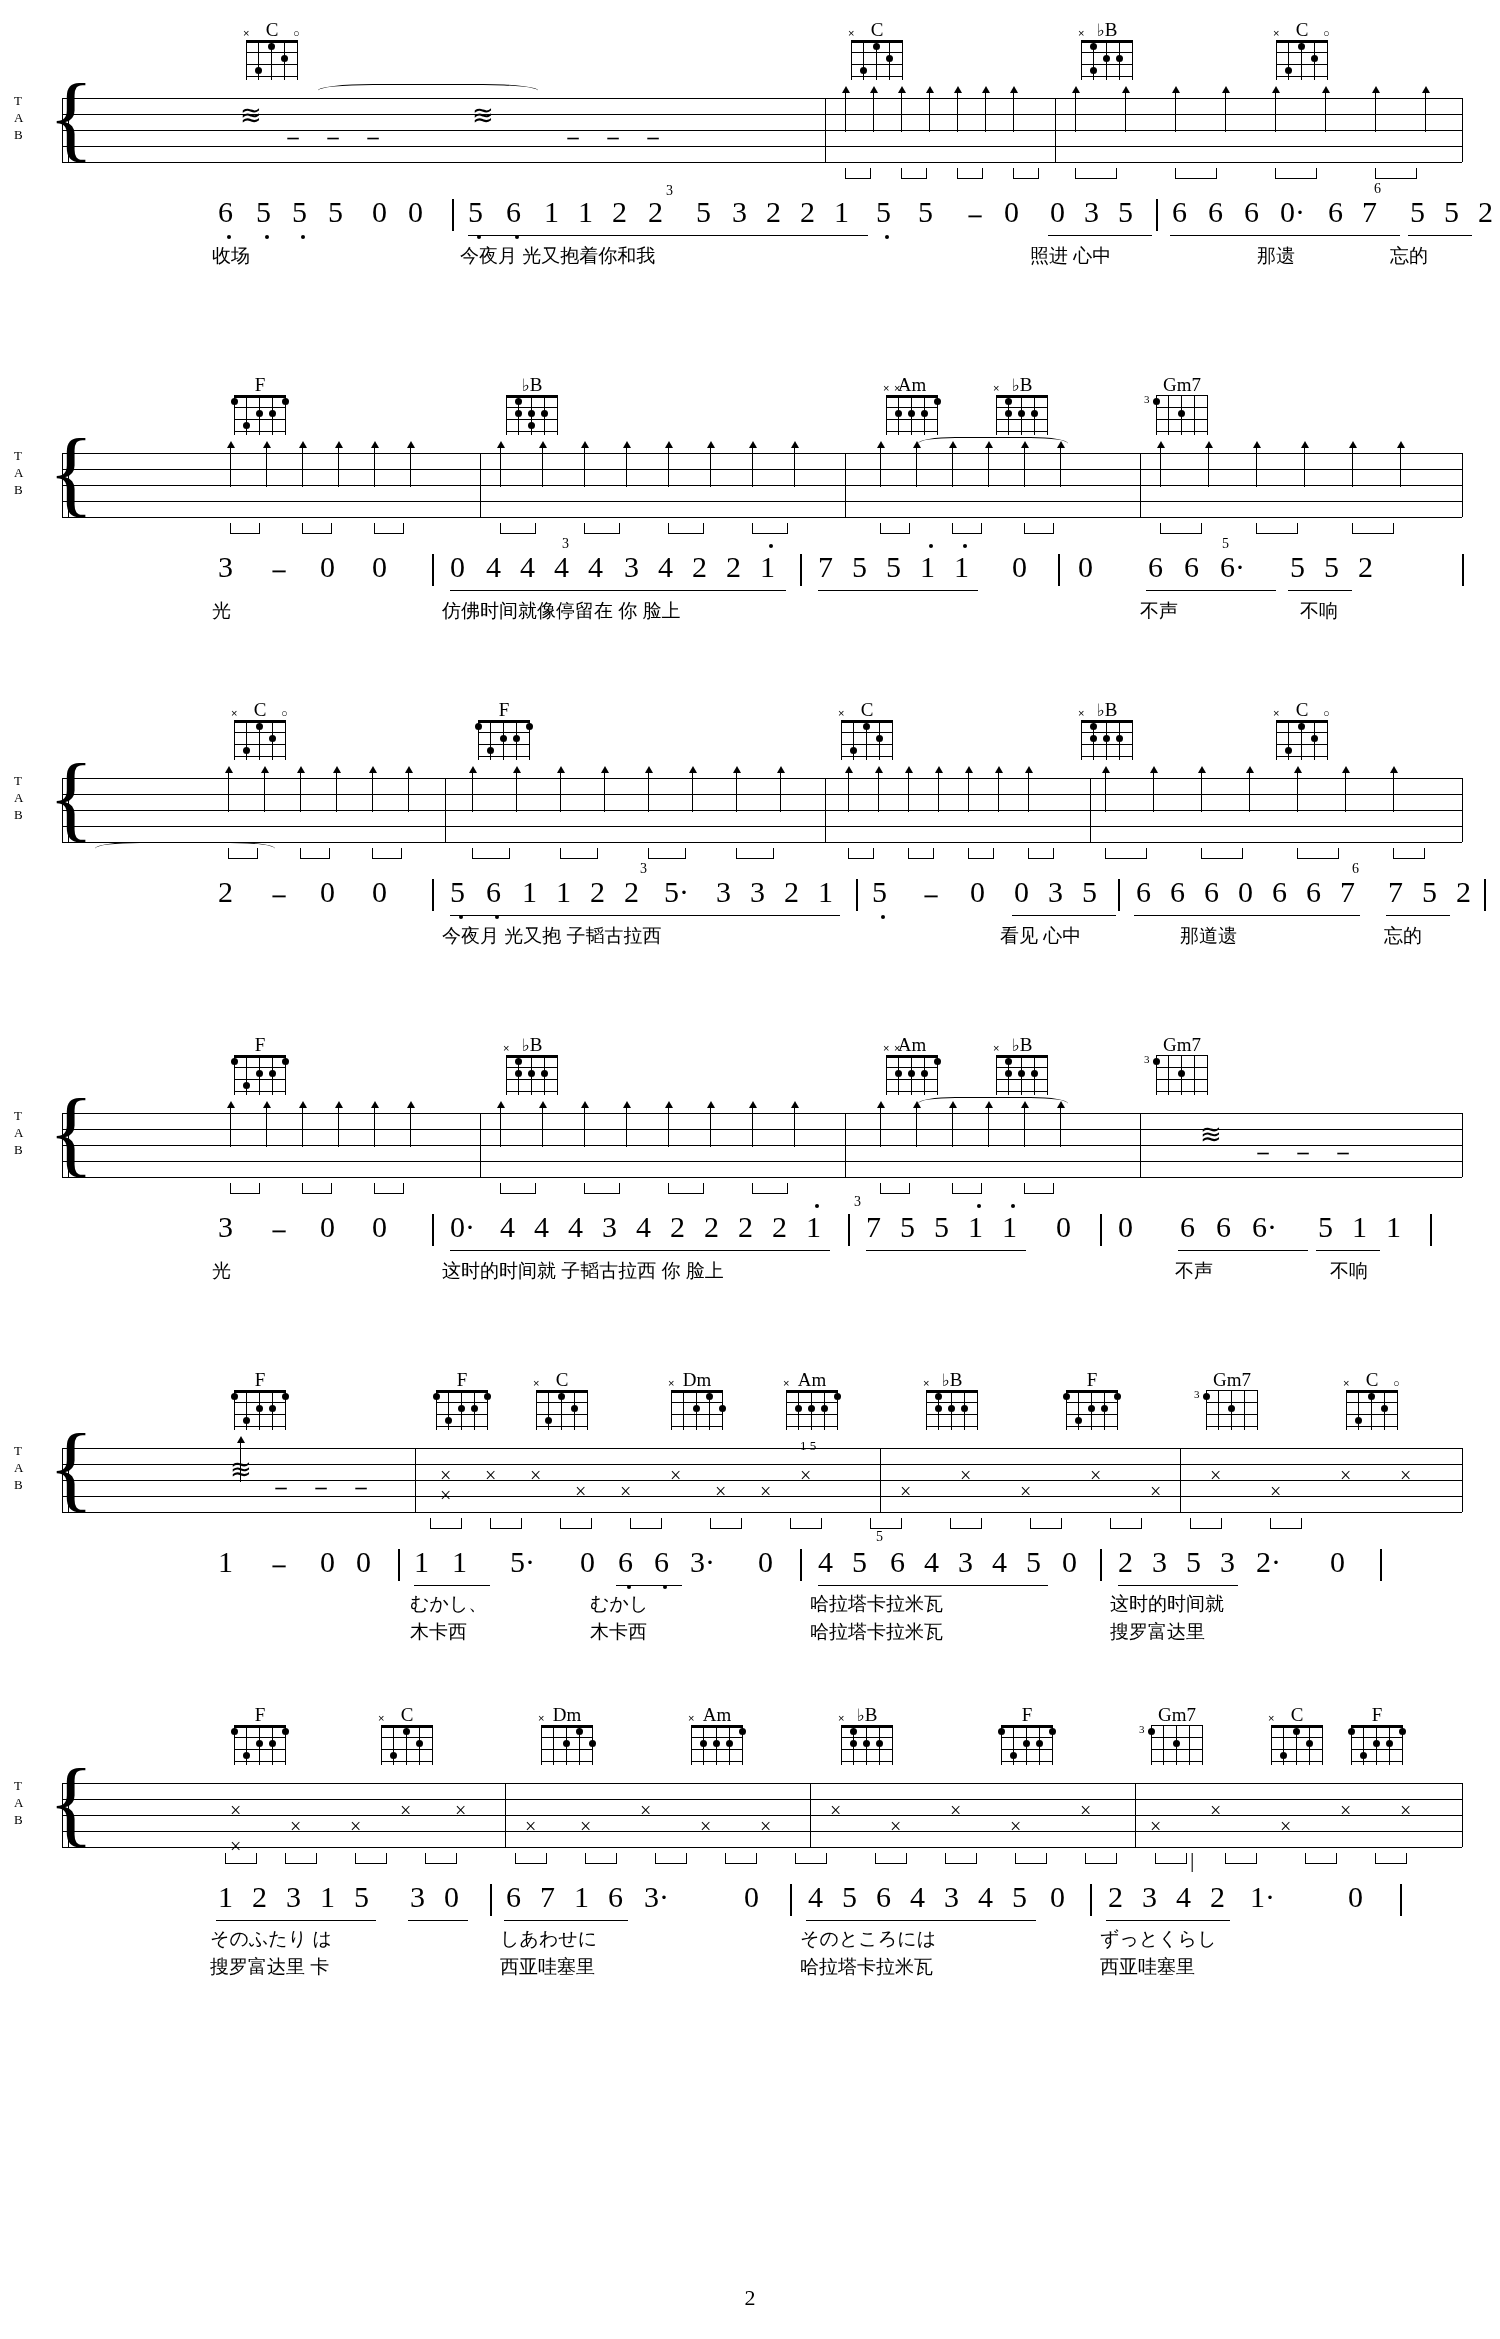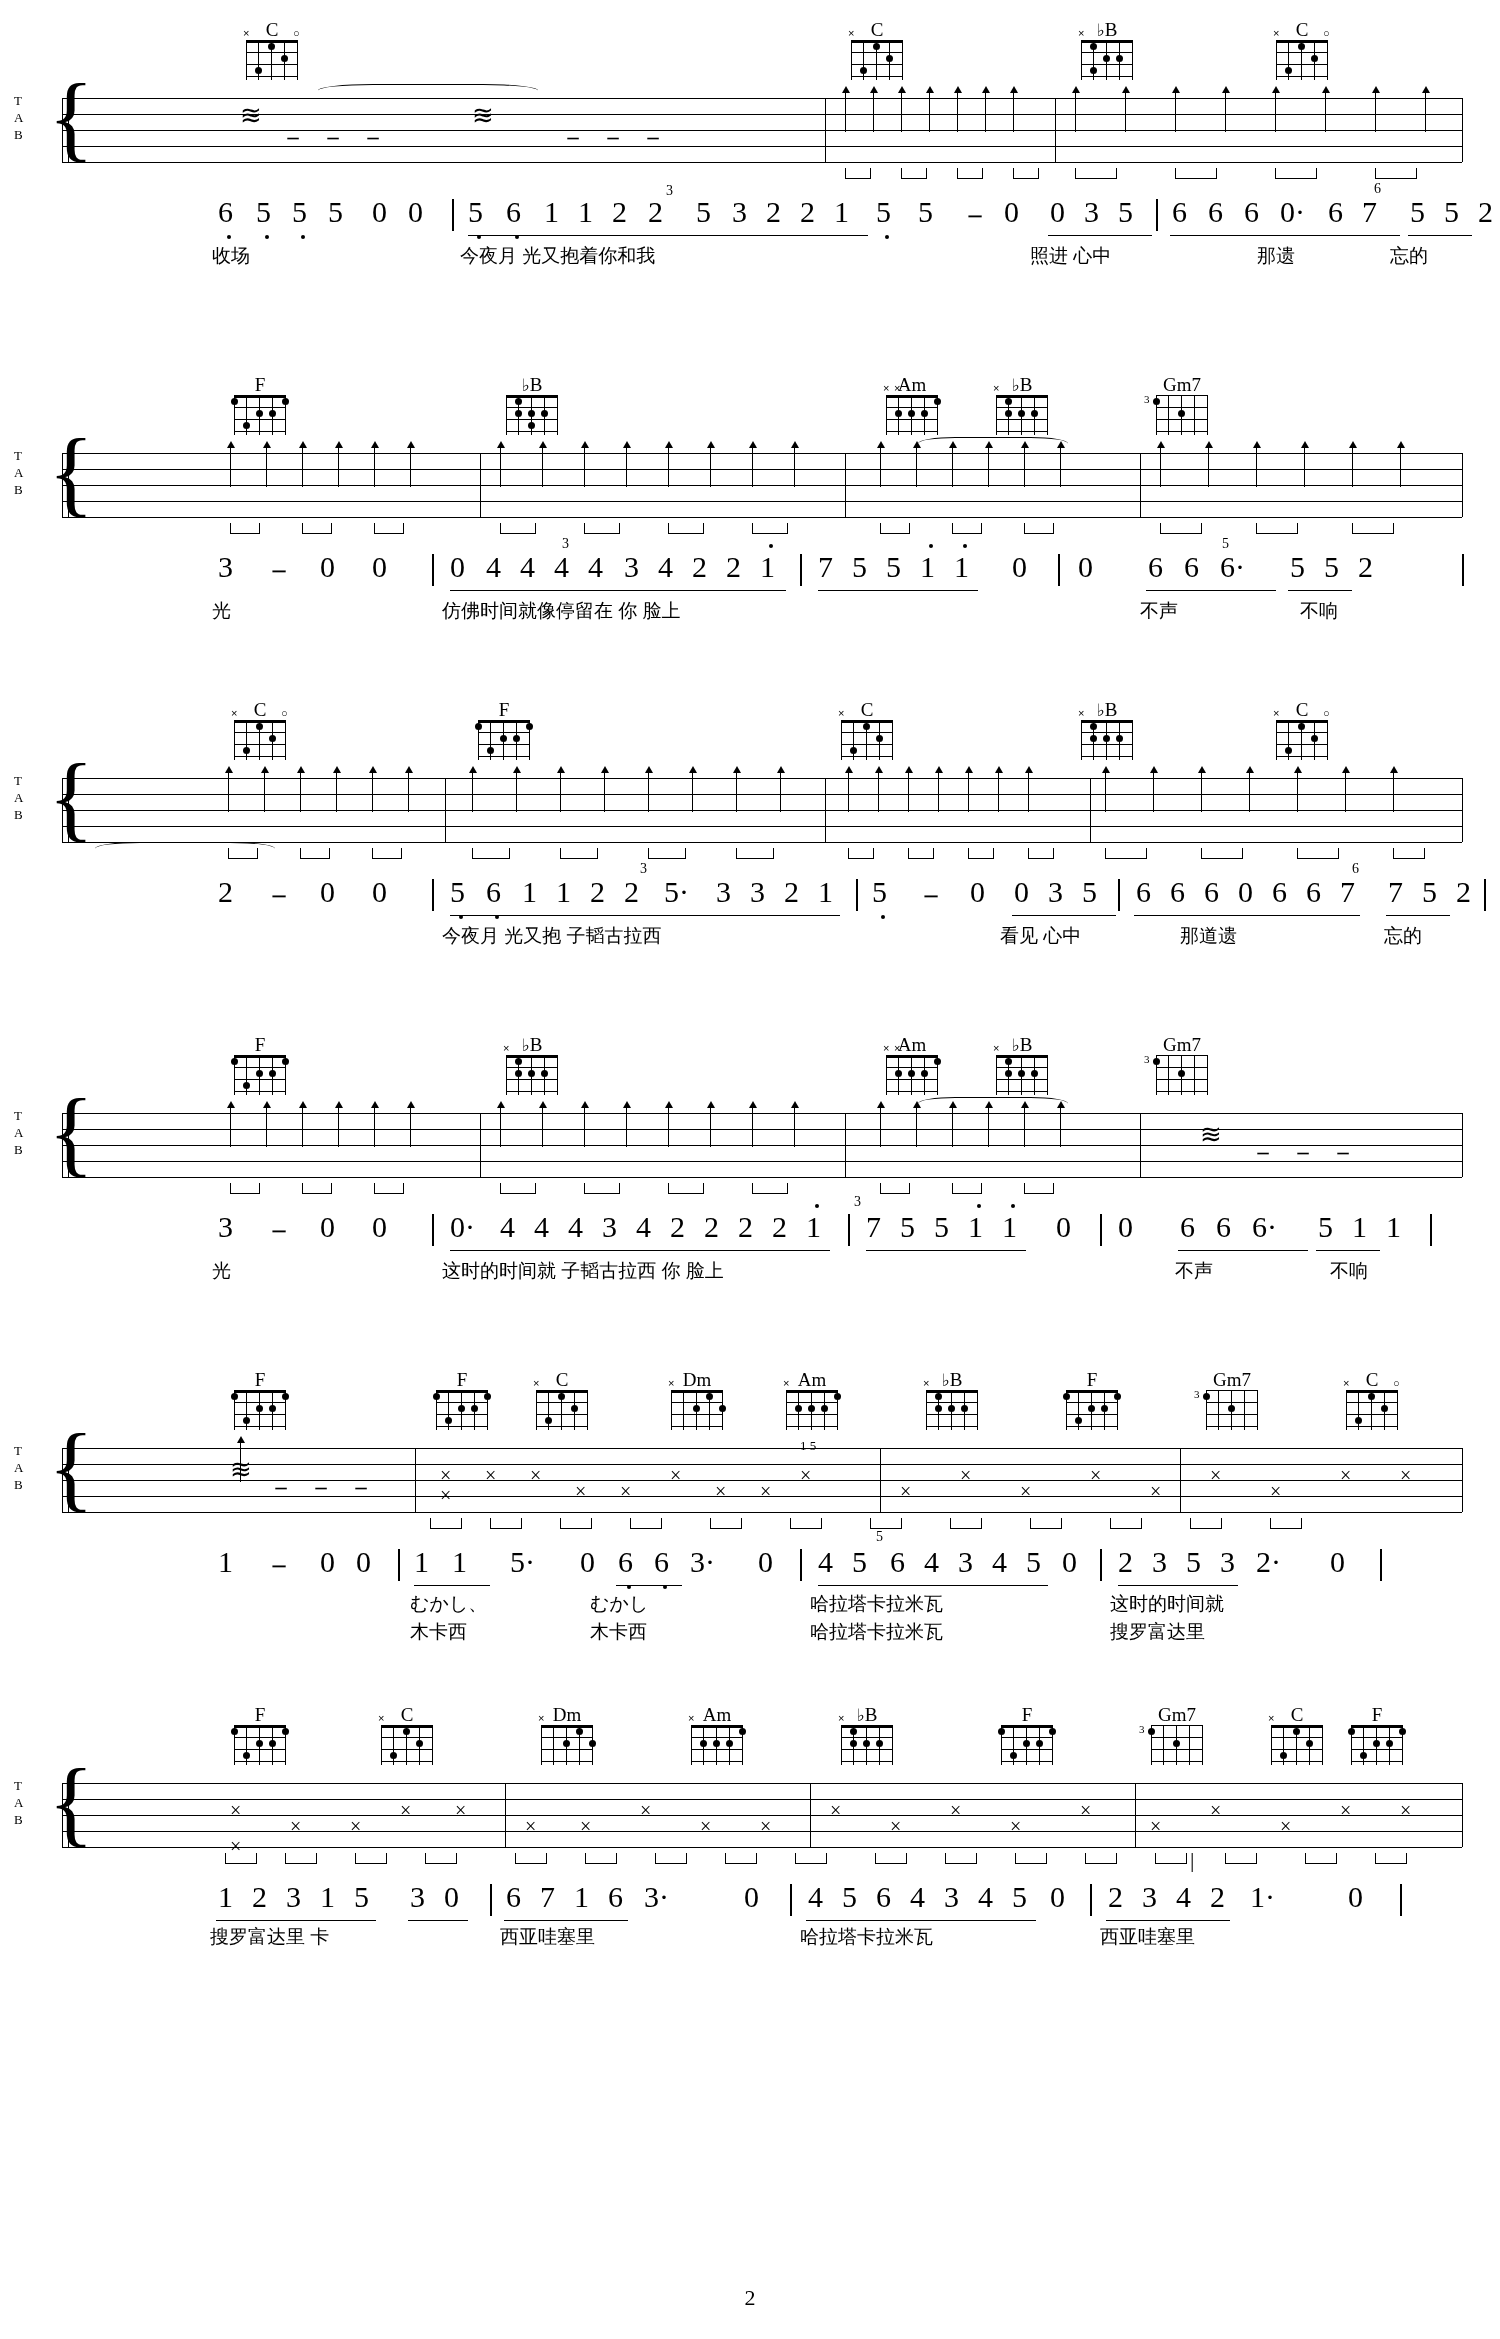--- a/index.html
+++ b/index.html
@@ -1526,20 +1526,26 @@
       <span class="n" style="left:1108px;">2</span>
       <span class="n" style="left:1142px;">3</span>
       <span class="n" style="left:1176px;">4</span>
       <span class="n" style="left:1210px;">2</span>
       <span class="n" style="left:1250px;">1·</span>
       <span class="n" style="left:1348px;">0</span>
       <span class="underline" style="left:1106px;top:40px;width:124px;"></span>
       <span class="barline" style="left:1400px;top:4px;height:32px;"></span>
     </div>
     <div class="numrow" style="height:30px;">
+      <span class="lyric" style="left:210px;top:-6px;">そのふたり は</span>
+      <span class="lyric" style="left:500px;top:-6px;">しあわせに</span>
+      <span class="lyric" style="left:800px;top:-6px;">そのところには</span>
+      <span class="lyric" style="left:1100px;top:-6px;">ずっとくらし</span>
+    </div>
+    <div class="numrow" style="height:30px;">
       <span class="lyric" style="left:210px;top:-8px;">搜罗富达里 卡</span>
       <span class="lyric" style="left:500px;top:-8px;">西亚哇塞里</span>
       <span class="lyric" style="left:800px;top:-8px;">哈拉塔卡拉米瓦</span>
       <span class="lyric" style="left:1100px;top:-8px;">西亚哇塞里</span>
     </div>
   </div>
 
   <div class="pagenum">2</div>
 </div>
 

